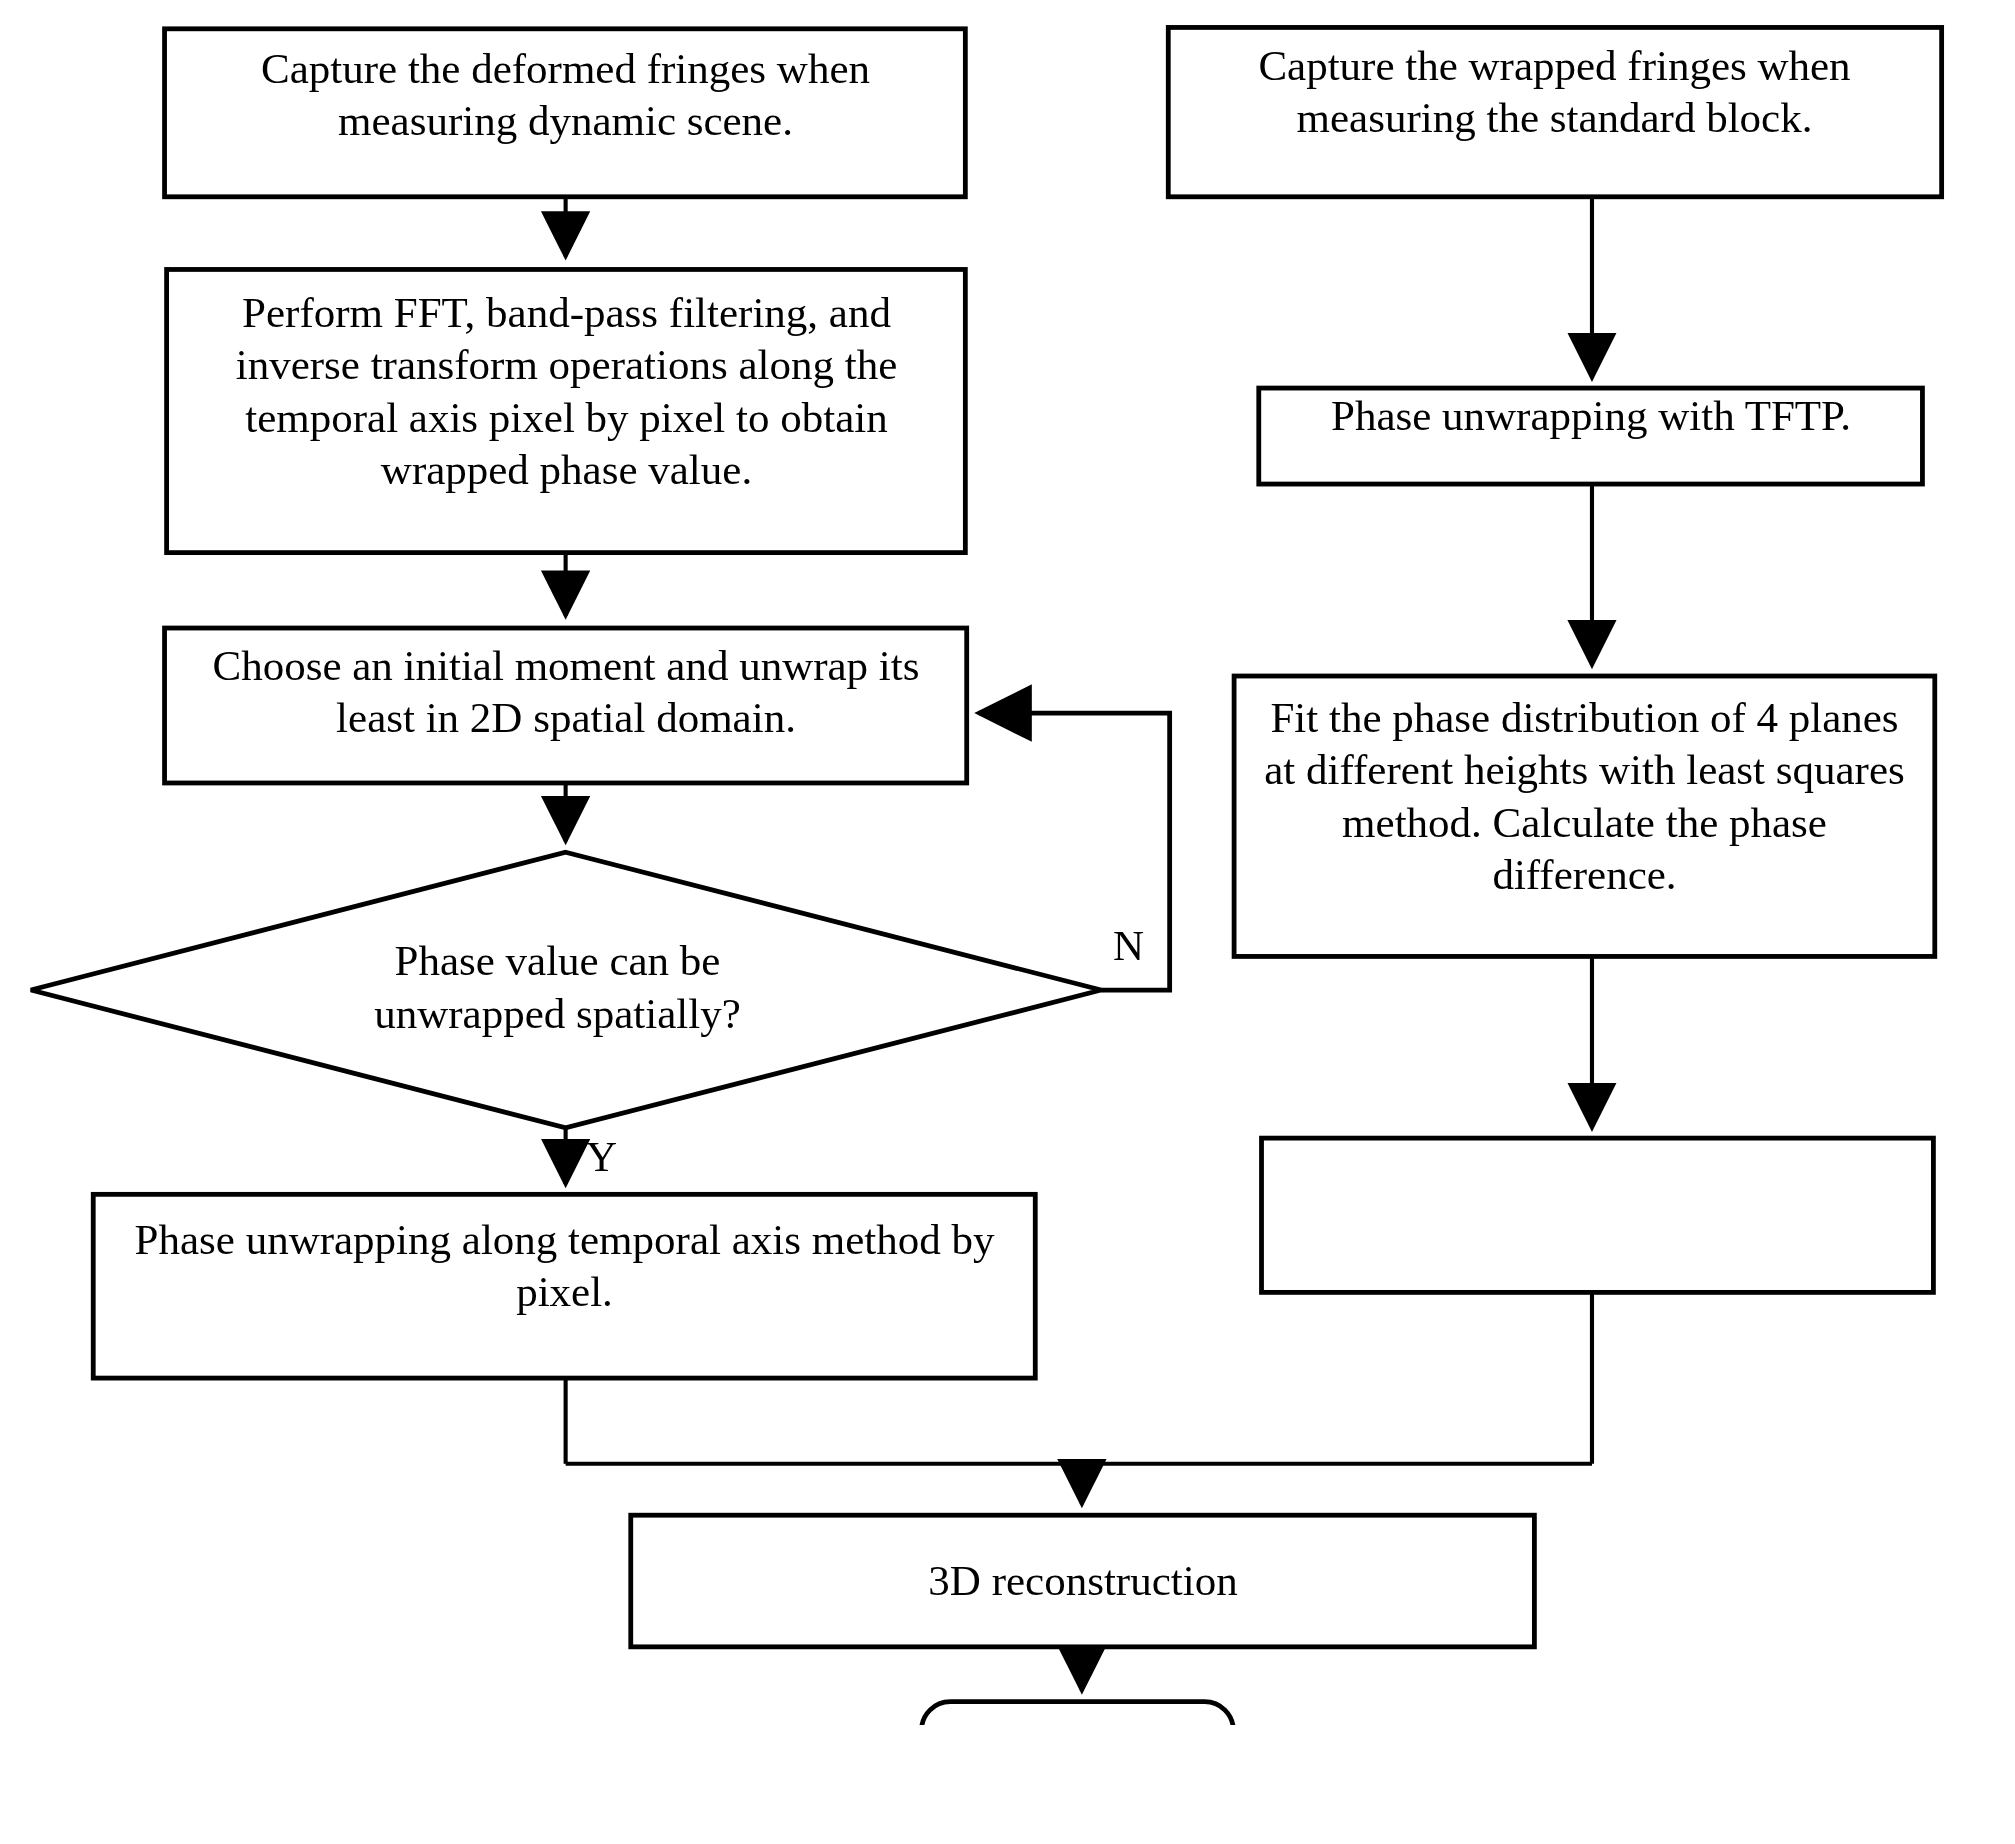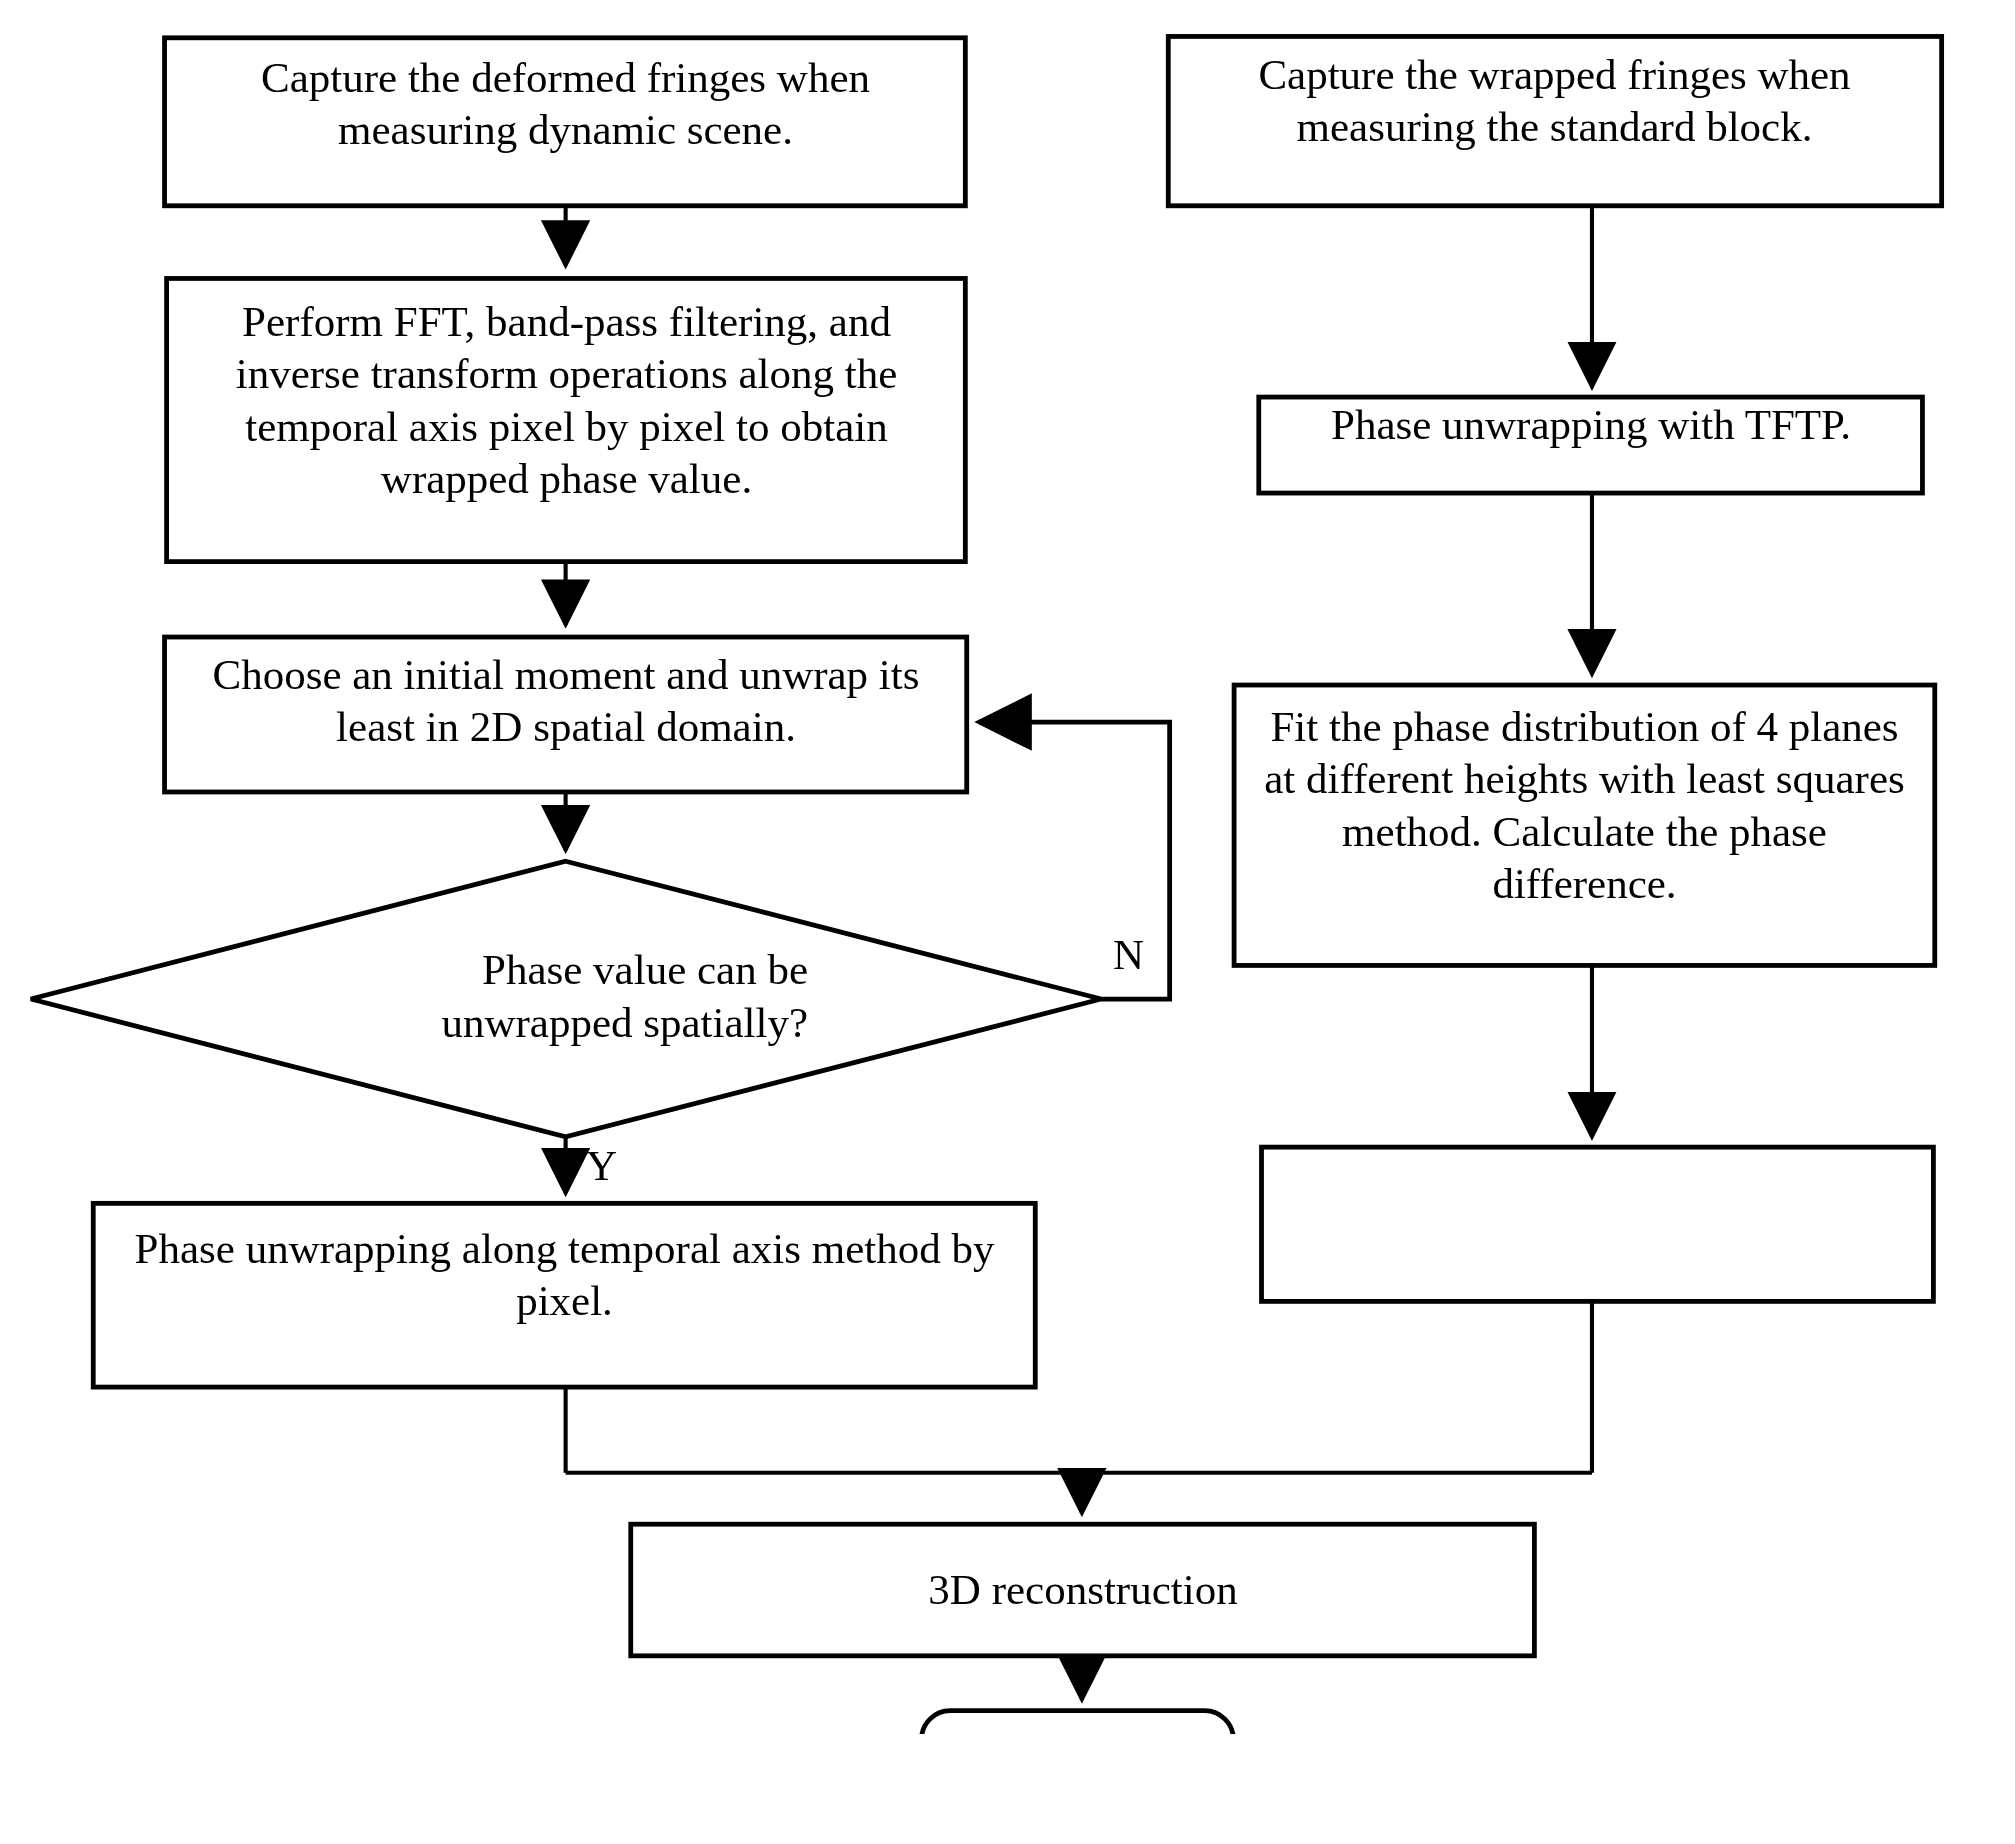--- a/index.html
+++ b/index.html
@@ -8,21 +8,20 @@
     padding: 0;
     background: #ffffff;
   }
   #canvas {
     position: relative;
     width: 2015px;
     height: 1725px;
     background: #ffffff;
     font-family: "Liberation Serif", "DejaVu Serif", serif;
     overflow: hidden;
-    margin-top: 9px;
   }
   #flow-svg {
     position: absolute;
     inset: 0;
     width: 2015px;
     height: 1845px;
   }
   .node-text {
     position: absolute;
     display: flex;
@@ -111,21 +110,21 @@
 
     <line x1="1578" y1="2402" x2="1578" y2="2466" stroke="#000000" stroke-width="6" marker-end="url(#arrowhead)"></line>
   </svg>
 
   <div class="node-text top-aligned" style="left:165px; top:43px; width:801px; height:154px;">Capture the deformed fringes when measuring dynamic scene.</div>
 
   <div class="node-text top-aligned" style="left:167px; top:287px; width:799px; height:266px;">Perform FFT, band-pass filtering, and inverse transform operations along the temporal axis pixel by pixel to obtain wrapped phase value.</div>
 
   <div class="node-text top-aligned" style="left:165px; top:640px; width:802px; height:143px;">Choose an initial moment and unwrap its least in 2D spatial domain.</div>
 
-  <div class="node-text" style="left:305px; top:919px; width:521px; height:137px;text-align:right;">Phase value can be unwrapped spatially?</div>
+  <div class="node-text" style="left:297px; top:919px; width:521px; height:137px;">Phase value can be unwrapped spatially?</div>
 
   <div class="node-text top-aligned" style="left:103px; top:1214px; width:923px; height:165px;">Phase unwrapping along temporal axis method by pixel.</div>
 
   <div class="node-text top-aligned" style="left:1168px; top:40px; width:773px; height:157px;">Capture the wrapped fringes when measuring the standard block.</div>
 
   <div class="node-text" style="left:1259px; top:368px; width:664px; height:96px;">Phase unwrapping with TFTP.</div>
 
   <div class="node-text top-aligned" style="left:1234px; top:692px; width:701px; height:264px;">Fit the phase distribution of 4 planes at different heights with least squares method. Calculate the phase difference.</div>
 
 

